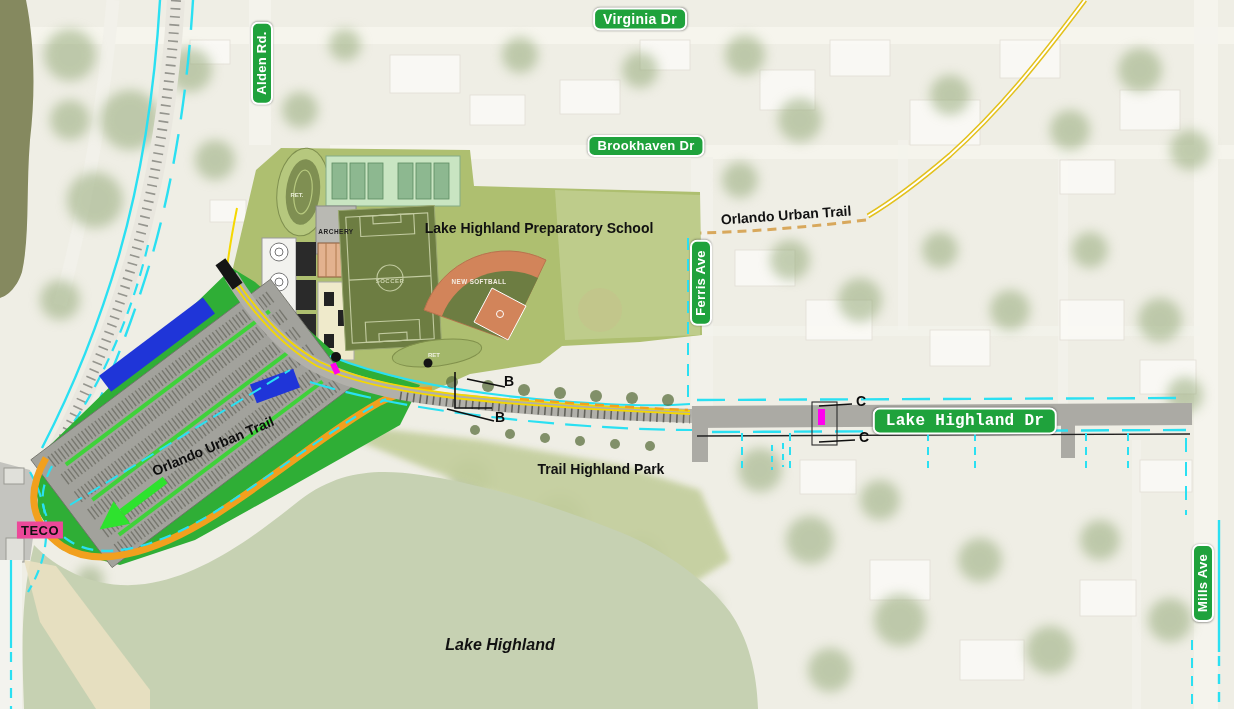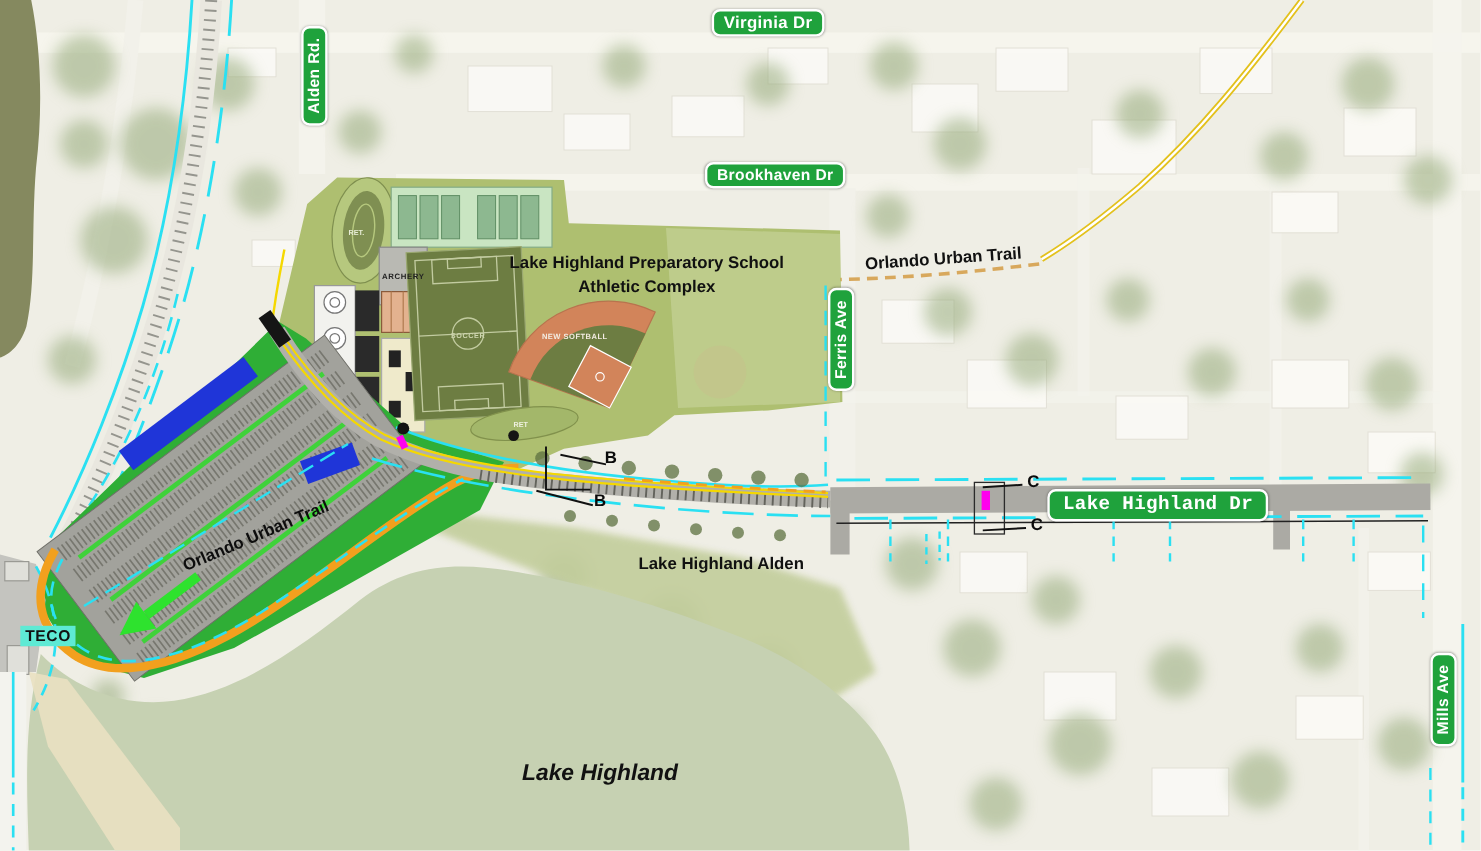--- a/index.html
+++ b/index.html
@@ -22,30 +22,30 @@
   .sign.med{font-size:14px;}
   
   .note{
     position:absolute;transform:translate(-50%,-50%);
     color:#111;font-weight:bold;white-space:nowrap;z-index:25;
   }
   .note.r-4{transform:translate(-50%,-50%) rotate(-4deg);}
   .note.r-23{transform:translate(-50%,-50%) rotate(-23deg);}
   .note.italic{font-style:italic;}
   .note.s14{font-size:14px;}
-  .note.s15{font-size:19px;}
+  .note.s15{font-size:16px;}
   .title-block{
     position:absolute;left:531px;top:228px;transform:translate(-50%,-50%);
     text-align:center;color:#111;font-weight:bold;font-size:14px;line-height:20px;
     white-space:nowrap;z-index:25;
   }
   .title-block span{display:block;padding-left:16px;}
   .teco{
     position:absolute;transform:translate(-50%,-50%);
-    background:#5eead4;color:#111;font-weight:bold;font-size:13px;
+    background:#ec4899;color:#111;font-weight:bold;font-size:13px;
     padding:1px 4px;z-index:25;letter-spacing:.5px;
   }
   .fieldlabel{
     position:absolute;transform:translate(-50%,-50%);
     font-weight:bold;white-space:nowrap;z-index:25;
   }
   .marker-letter{
     position:absolute;transform:translate(-50%,-50%);
     color:#0b0b0b;font-weight:bold;font-size:14px;z-index:26;
   }
@@ -368,26 +368,25 @@
 
 <div class="sign med" style="left:640px;top:19px;">Virginia Dr</div>
 <div class="sign vert" style="left:262px;top:63px;">Alden Rd.</div>
 <div class="sign" style="left:646px;top:146px;">Brookhaven Dr</div>
 <div class="sign vert" style="left:701px;top:283px;">Ferris Ave</div>
 <div class="sign big" style="left:965px;top:421px;">Lake Highland Dr</div>
 <div class="sign vert" style="left:1203px;top:583px;">Mills Ave</div>
 
 <div class="title-block">
   <span>Lake Highland Preparatory School</span>
-  <span>Athletic Complex</span>
 </div>
 
 <div class="note r-4 s14" style="left:786px;top:215px;">Orlando Urban Trail</div>
 <div class="note r-23 s14" style="left:213px;top:446px;color:#0d0d0d;">Orlando Urban Trail</div>
-<div class="note s14" style="left:601px;top:469px;">Lake Highland Alden</div>
+<div class="note s14" style="left:601px;top:469px;">Trail Highland Park</div>
 <div class="note s15 italic" style="left:500px;top:645px;">Lake Highland</div>
 <div class="teco" style="left:40px;top:530px;">TECO</div>
 
 <div class="fieldlabel" style="left:336px;top:231px;font-size:6.5px;color:#222;letter-spacing:.5px;">ARCHERY</div>
 <div class="fieldlabel" style="left:390px;top:281px;font-size:6px;color:#cdd4ae;letter-spacing:.5px;">SOCCER</div>
 <div class="fieldlabel" style="left:479px;top:281px;font-size:6.3px;color:#f3ece2;letter-spacing:.4px;">NEW SOFTBALL</div>
 <div class="fieldlabel" style="left:297px;top:195px;font-size:6px;color:#e8edd6;">RET.</div>
 <div class="fieldlabel" style="left:434px;top:355px;font-size:6px;color:#eef0df;">RET</div>
 
 <div class="marker-letter" style="left:509px;top:381px;">B</div>

